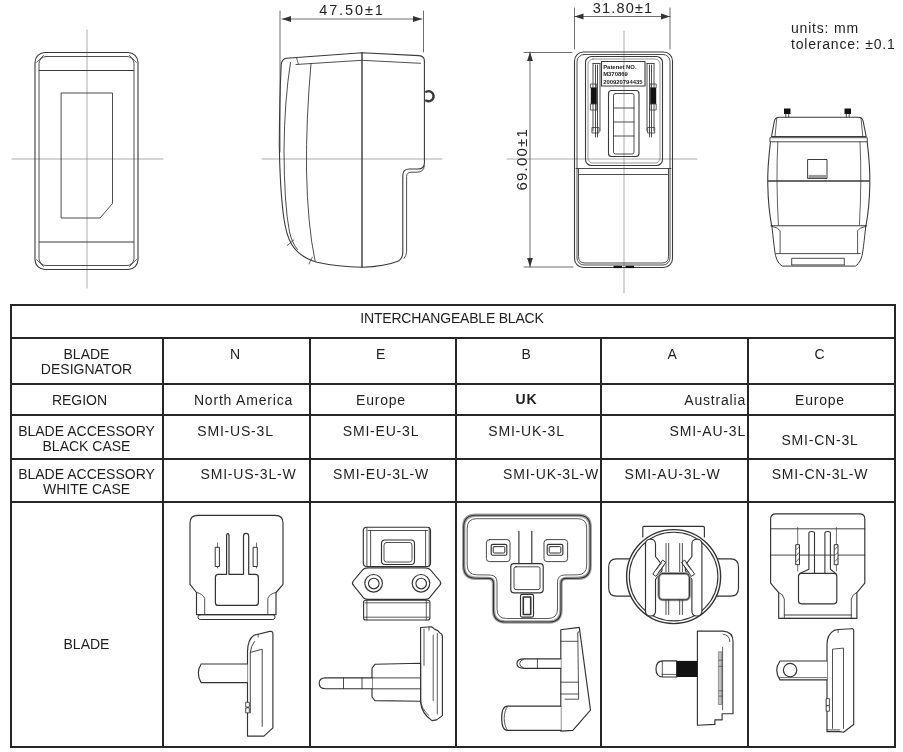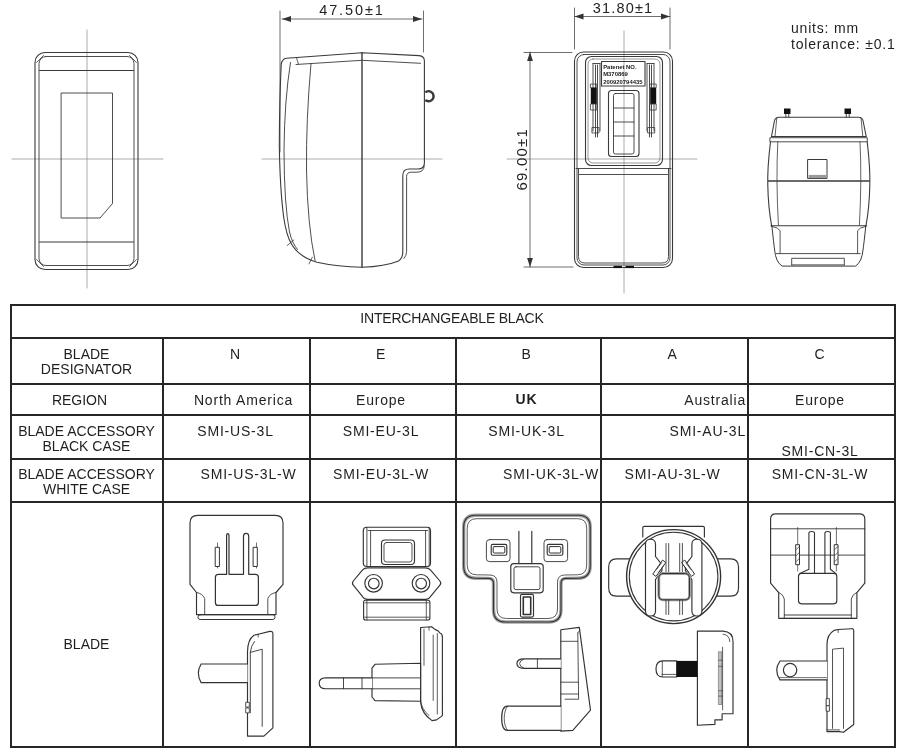--- a/index.html
+++ b/index.html
@@ -192,21 +192,21 @@
 BLACK CASE</div>
 
 <div class="t" style="left:163px;top:423.5px;width:145px;">SMI-US-3L</div>
 
 <div class="t" style="left:308px;top:423.5px;width:146px;">SMI-EU-3L</div>
 
 <div class="t" style="left:454px;top:423.5px;width:145px;">SMI-UK-3L</div>
 
 <div class="t" style="left:599px;top:423.5px;width:147px;text-align:right;">SMI-AU-3L</div>
 
-<div class="t" style="left:746px;top:444px;width:148px;">SMI-CN-3L</div>
+<div class="t" style="left:746px;top:433px;width:148px;">SMI-CN-3L</div>
 
 <div class="t" style="left:10px;top:467px;width:153px;letter-spacing:0px;">BLADE ACCESSORY
 WHITE CASE</div>
 
 <div class="t" style="left:163px;top:467px;width:171px;">SMI-US-3L-W</div>
 
 <div class="t" style="left:308px;top:467px;width:146px;">SMI-EU-3L-W</div>
 
 <div class="t" style="left:454px;top:467px;width:145px;text-align:right;">SMI-UK-3L-W</div>
 

